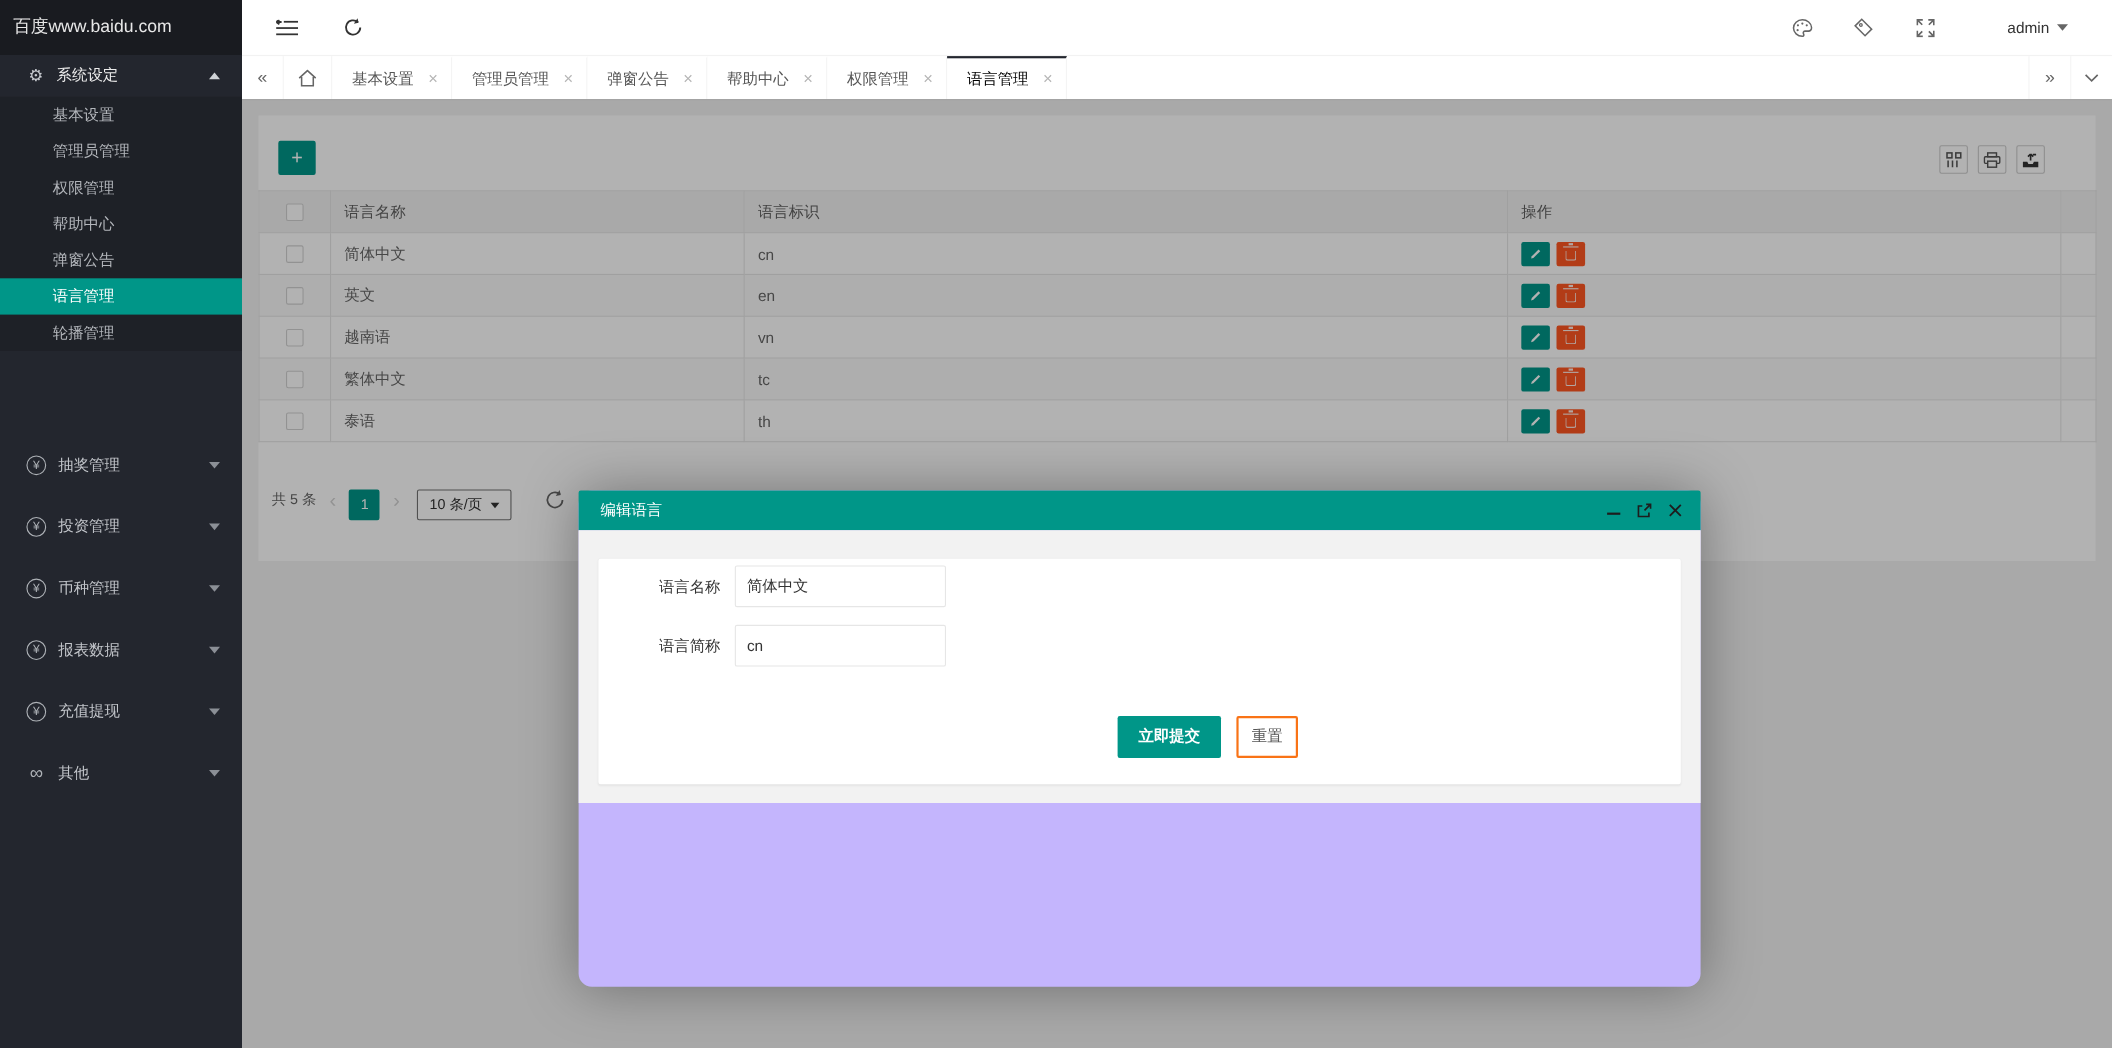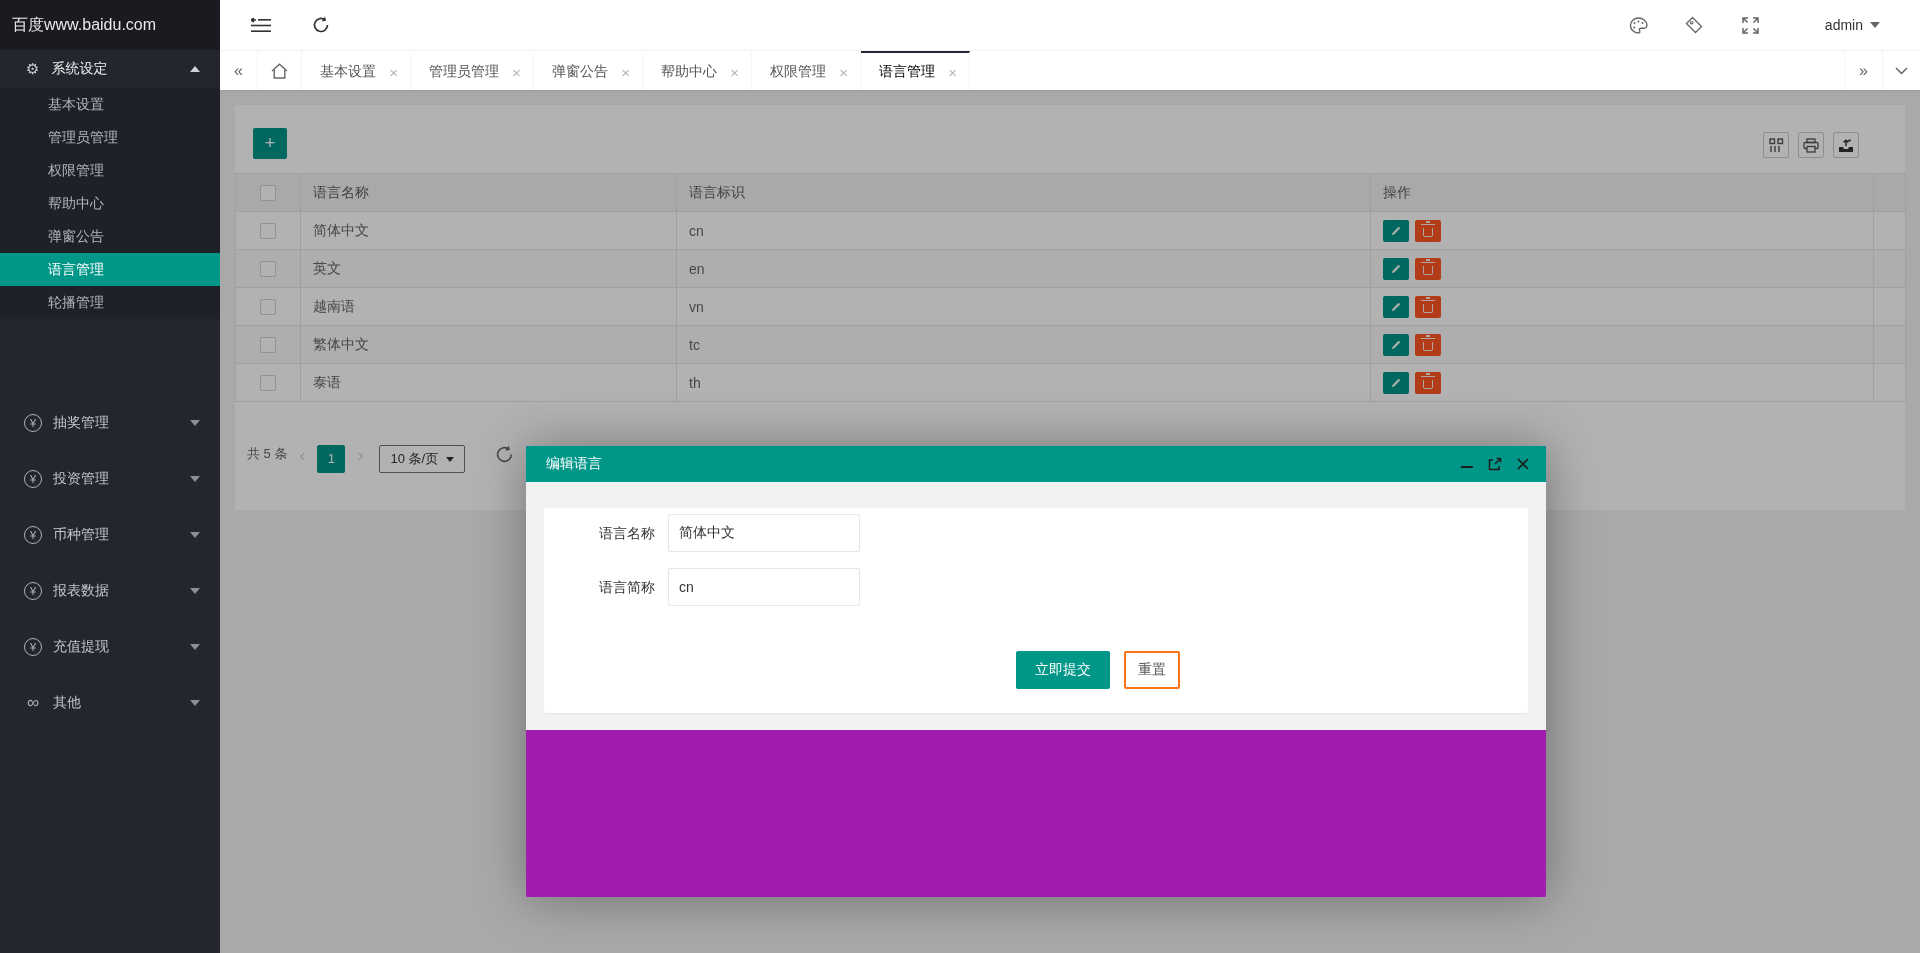--- a/index.html
+++ b/index.html
@@ -93,36 +93,36 @@
              gap:8px; padding:0 10px; cursor:pointer; background:#fff; margin-left:4px; }
   .pg-size .v { font-size:13px; color:#333; }
   .pg-size .car { width:0; height:0; border-left:4px solid transparent; border-right:4px solid transparent;
                   border-top:5px solid #333; }
   .pg-refresh { margin-left:22px; cursor:pointer; display:flex; }
 
   
   .shade { position:absolute; left:220px; top:90px; right:0; bottom:0; background:rgba(0,0,0,.30); z-index:50; }
 
   
-  .modal { position:absolute; left:526px; top:446px; width:1020px; height:451px; background:#a21caf;
-           border-radius:1px; z-index:100; box-shadow:1px 1px 50px rgba(0,0,0,.35); }
+  .modal { position:absolute; left:526px; top:446px; width:1020px; height:451px; background:#c4b5fd;
+           border-radius:12px; z-index:100; box-shadow:1px 1px 50px rgba(0,0,0,.35); }
   .m-title { height:36px; background:#009688; border-radius:2px 2px 0 0; display:flex; align-items:center;
              padding:0 16px 0 20px; color:#fff; font-size:14px; }
   .m-btns { margin-left:auto; display:flex; align-items:center; gap:14px; }
   .m-btn { cursor:pointer; display:flex; align-items:center; }
   .m-gray { position:absolute; left:0; top:36px; width:100%; height:248px; background:#f2f2f2; }
   .m-card { position:absolute; left:18px; top:26px; width:984px; height:205px; background:#fff;
             border-radius:2px; box-shadow:0 1px 2px rgba(0,0,0,.06); }
   .f-row { position:absolute; left:0; height:38px; }
   .f-label { position:absolute; left:0; width:111px; line-height:38px; text-align:right; color:#333; }
   .f-input { position:absolute; left:124px; width:192px; height:38px; border:1px solid #e6e6e6;
              border-radius:2px; padding:0 10px; font-size:14px; color:#333; background:#fff; outline:none;
              font-family:inherit; }
   .m-submit { position:absolute; left:472px; top:143px; width:94px; height:38px; background:#009688;
-              color:#fff; border:none; border-radius:2px; font-size:14px; cursor:pointer; font-family:inherit; }
+              color:#fff; border:none; border-radius:2px; font-size:14px; cursor:pointer; font-family:inherit;font-weight:bold; }
   .m-reset { position:absolute; left:580px; top:143px; width:56px; height:38px; background:#fff;
              color:#555; border:2px solid #f97316; border-radius:2px; font-size:14px; cursor:pointer;
              font-family:inherit; }
 </style>
 </head>
 <body>
 
 <div class="logo">百度www.baidu.com</div>
 
 <div class="side">

